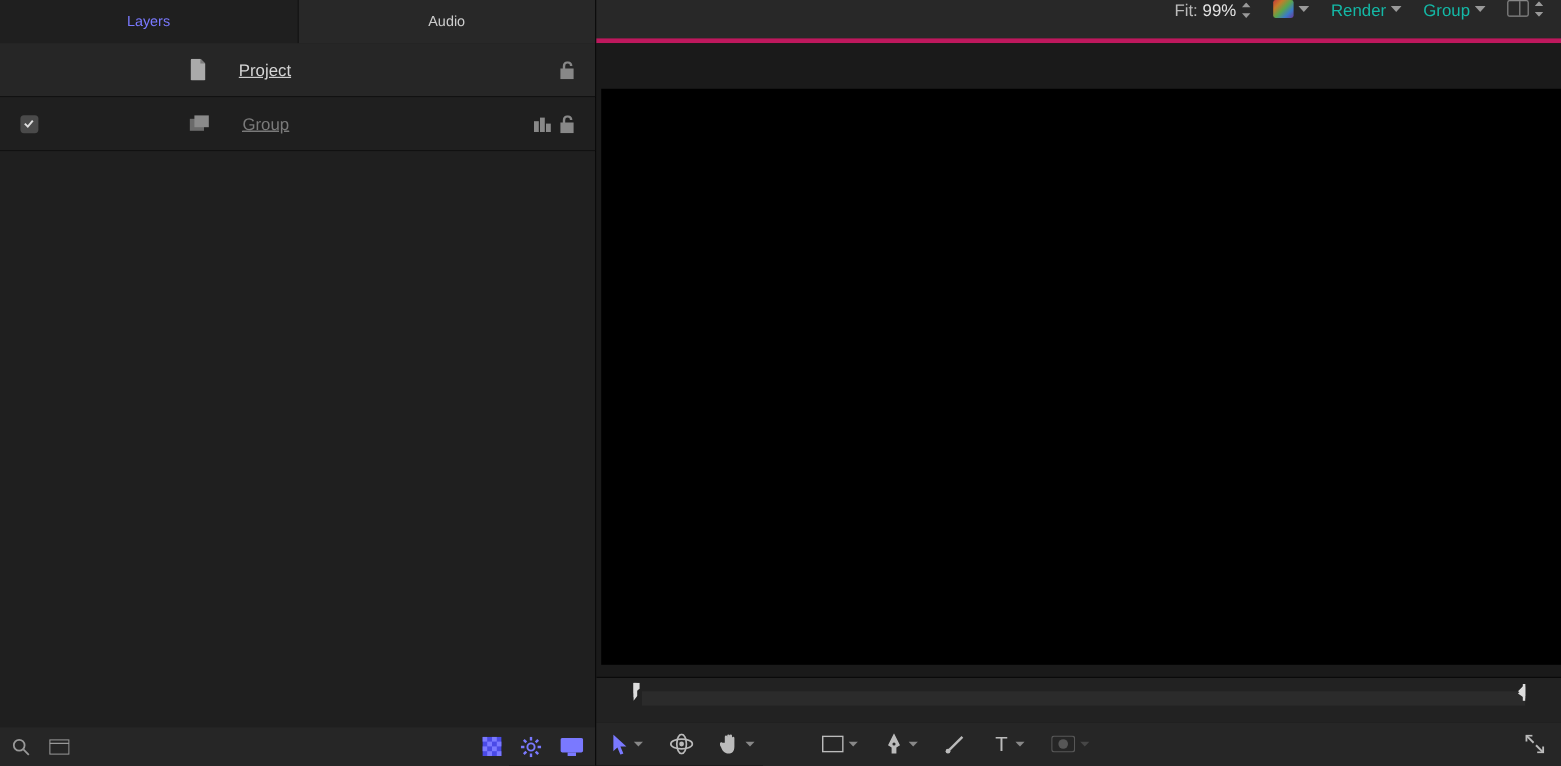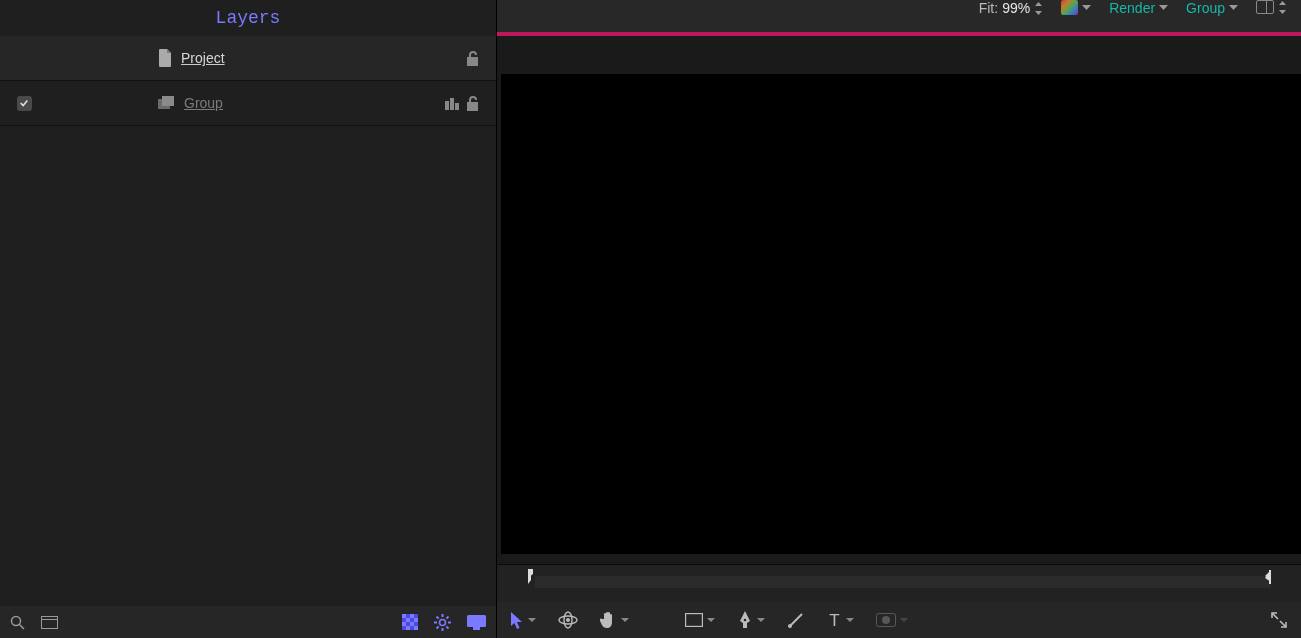--- a/index.html
+++ b/index.html
@@ -3,32 +3,32 @@
 <meta charset="utf-8">
 <style>
   * { margin: 0; padding: 0; box-sizing: border-box; font-family: -apple-system, "Helvetica Neue", Arial, sans-serif; }
   body { width: 1301px; height: 638px; background: #1a1a1a; color: #ccc; font-size: 13px; overflow: hidden; }
   .app { display: flex; height: 100%; }
   .left-panel { width: 497px; display: flex; flex-direction: column; background: #1f1f1f; border-right: 1px solid #000; }
   .right-panel { flex: 1; display: flex; flex-direction: column; background: #1a1a1a; }
 
   
   .tabs { display: flex; height: 36px; background: #282828; }
-  .tab { flex: 1; display: flex; align-items: center; justify-content: center; font-size: 18px; color: #ccc; cursor: pointer; border-right: 1px solid #151515; font-family: Liberation Mono, monospace; }
+  .tab { flex: 1; display: flex; align-items: center; justify-content: center; font-size: 12px; color: #ccc; cursor: pointer; border-right: 1px solid #151515; }
   .tab:last-child { border-right: none; }
   .tab.active { background: #1f1f1f; color: #7a79ff; }
 
   
   .row { display: flex; align-items: center; height: 45px; border-bottom: 1px solid #111; padding: 0 10px 0 10px; }
   .row.project { background: #262626; }
   .row.group { background: #1f1f1f; }
   .chk-col { width: 28px; display: flex; align-items: center; justify-content: center; }
   .chk { width: 15px; height: 15px; border-radius: 3px; background: #4a4a4a; display: flex; align-items: center; justify-content: center; }
   .chk svg { width: 10px; height: 10px; }
-  .row-main { display: flex; align-items: center; gap: 8px; flex: 1; padding-left: 120px; text-decoration: underline; }
+  .row-main { display: flex; align-items: center; gap: 26px; flex: 1; padding-left: 120px; text-decoration: underline; }
   .row.group .row-main { padding-left: 120px; }
   .row.project .row-main { padding-left: 120px; }
   .row-label { font-size: 14px; color: #d6d6d6; }
   .row-label.disabled { color: #7a7a7a; text-decoration: underline; }
   .row-right { display: flex; align-items: center; gap: 6px; margin-right: 6px; }
   .icon-grey { color: #7a7a7a; }
   .icon-active { color: #7a79ff; }
 
   .layers-body { flex: 1; background: #1f1f1f; }
 
@@ -69,20 +69,21 @@
 </style>
 </head>
 <body>
 
 <div class="app">
 
   <div class="left-panel">
 
     <div class="tabs">
       <div class="tab active">Layers</div>
+      <div class="tab">Audio</div>
     </div>
 
     <div class="row project">
       <div class="chk-col"></div>
       <div class="row-main">
         <span class="icon-grey">
           <svg width="15" height="18" viewBox="0 0 15 18">
               <path fill="#aaa" d="M2 0h7l4 4v13a1 1 0 0 1-1 1H2a1 1 0 0 1-1-1V1a1 1 0 0 1 1-1z"></path>
               <path fill="#7a7a7a" d="M9 0l4 4H9z"></path>
             </svg>

